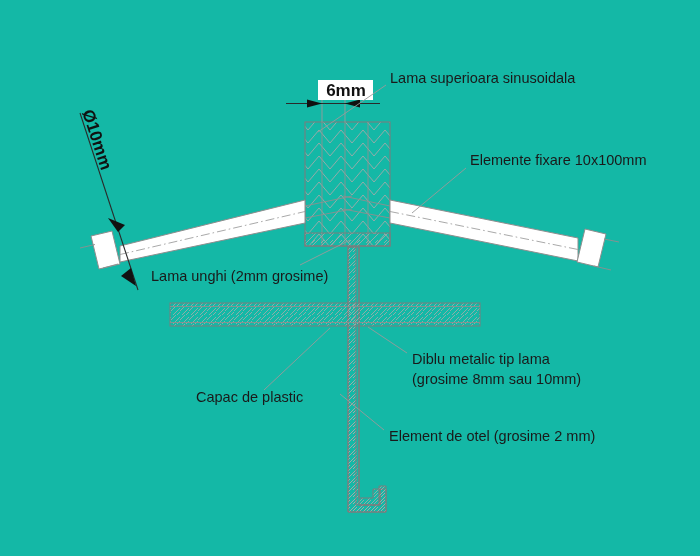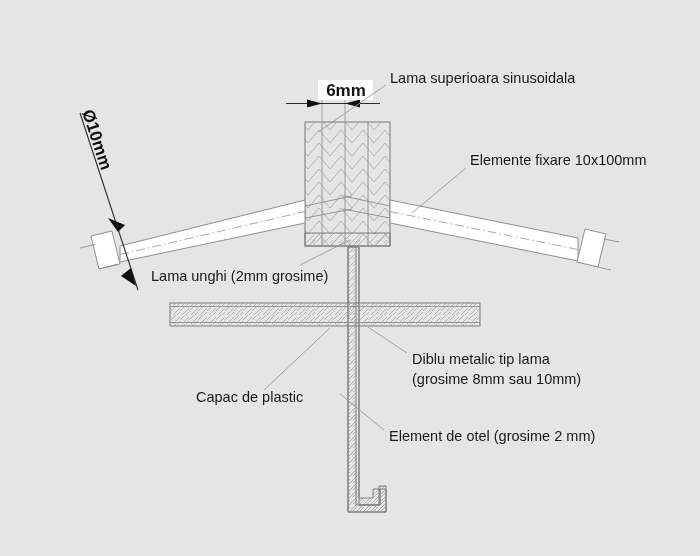--- a/index.html
+++ b/index.html
@@ -4,21 +4,21 @@
 <style>
   html, body {
     margin: 0;
     padding: 0;
     background: #ffffff;
   }
   #canvas {
     position: relative;
     width: 700px;
     height: 556px;
-    background: #e5e5e5;
+    background: #14b8a6;
     overflow: hidden;
     font-family: "Liberation Sans", sans-serif;
   }
   svg.diagram {
     position: absolute;
     left: 0;
     top: 0;
     width: 700px;
     height: 556px;
   }

